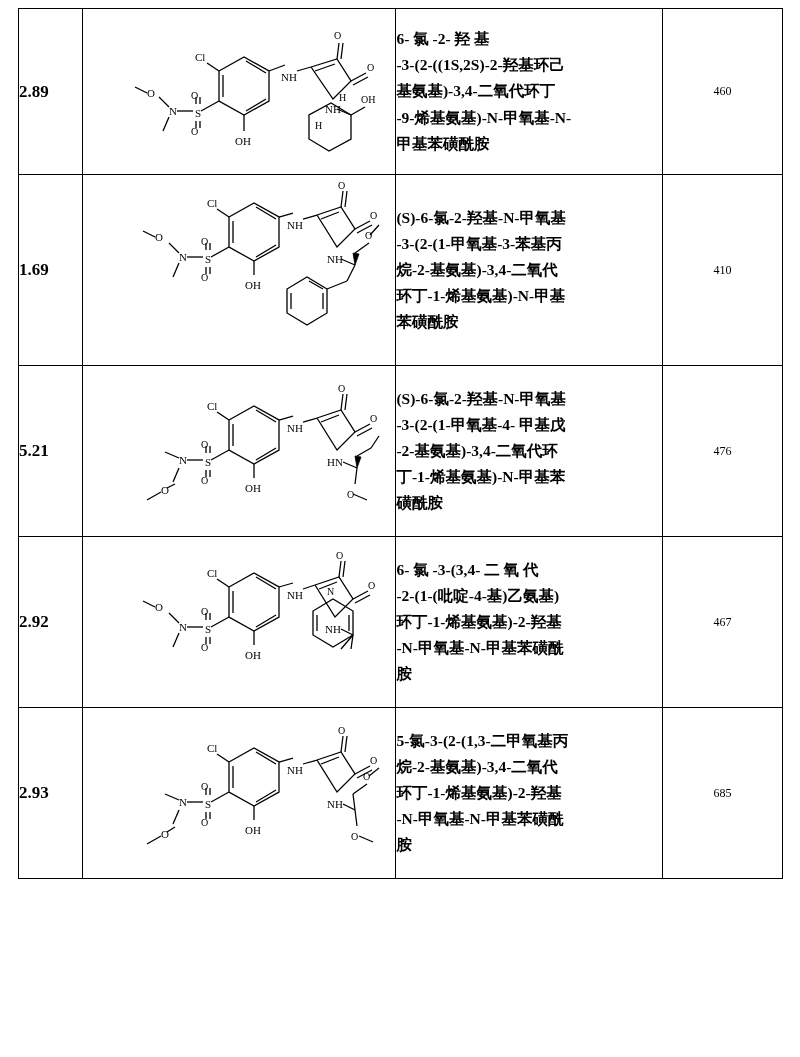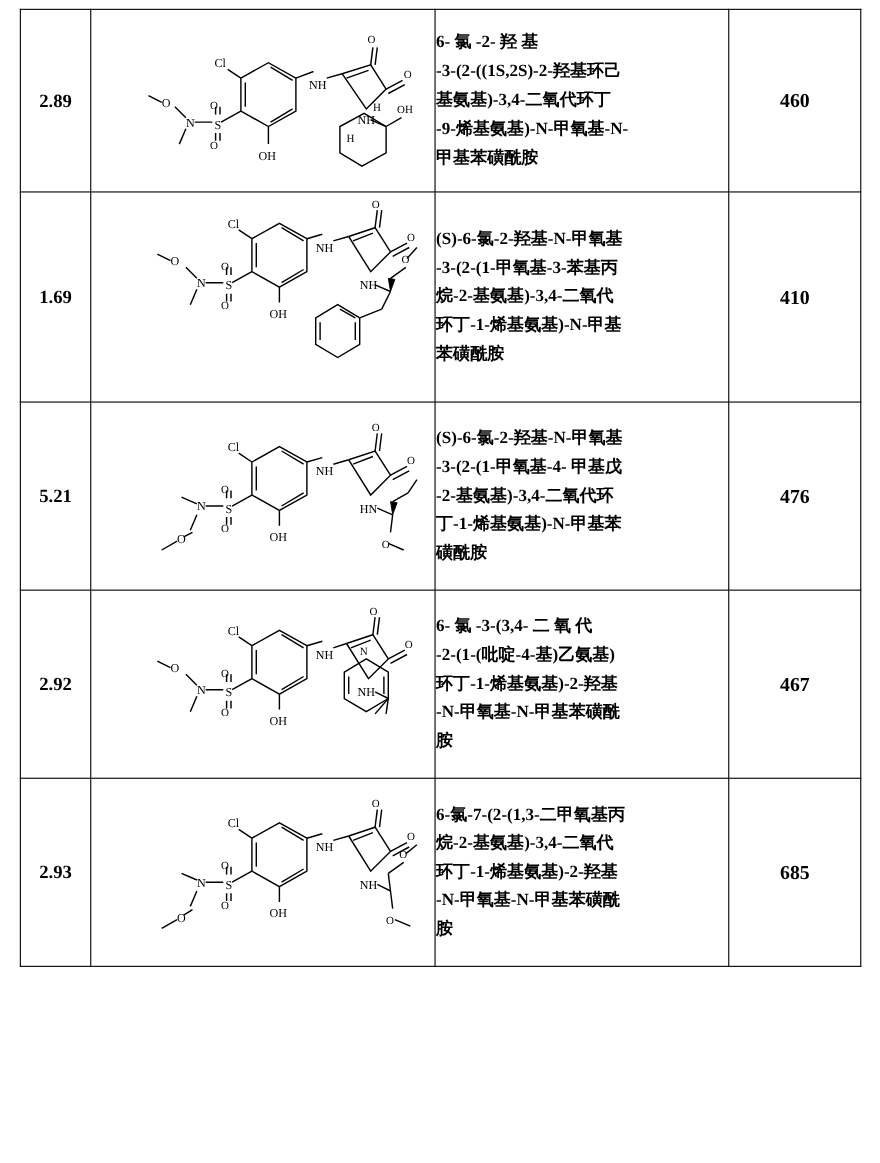--- a/index.html
+++ b/index.html
@@ -30,29 +30,29 @@
     border: 1.5px solid #000;
     vertical-align: middle;
     padding: 0;
   }
   .col-id { width: 62px; }
   .col-struct { width: 308px; }
   .col-name { width: 262px; }
   .col-mass { width: 117px; }
 
   .cell-id {
-    text-align: center;
+    text-align: left;
     font-weight: bold;
     font-size: 17px;
     font-family: "Liberation Serif", serif;
   }
   .cell-mass {
     text-align: center;
-    font-weight: bold;
-    font-size: 18px;
+    font-weight: normal;
+    font-size: 12px;
     font-family: "Liberation Serif", serif;
   }
   .cell-name {
     font-size: 15.5px;
     line-height: 1.68;
     padding: 6px 7px 6px 7px;
     font-family: Liberation Serif, serif;
     font-weight: bold;
     text-align: justify;
     text-justify: inter-character;
@@ -389,21 +389,21 @@
               <line x1="264" y1="86" x2="278" y2="76"></line>
               <text x="274" y="72" class="lbl-sm">O</text>
               <line x1="280" y1="68" x2="290" y2="60"></line>
               <line x1="266" y1="102" x2="268" y2="118"></line>
               <text x="262" y="132" class="lbl-sm">O</text>
               <line x1="270" y1="128" x2="284" y2="134"></line>
             </svg>
           </div>
         </td>
         <td class="col-name cell-name">
-          <span class="ln">6-氯-7-(2-(1,3-二甲氧基丙</span>
+          <span class="ln">5-氯-3-(2-(1,3-二甲氧基丙</span>
           <span class="ln">烷-2-基氨基)-3,4-二氧代</span>
           <span class="ln">环丁-1-烯基氨基)-2-羟基</span>
           <span class="ln">-N-甲氧基-N-甲基苯磺酰</span>
           <span class="ln">胺</span>
         </td>
         <td class="col-mass cell-mass">685</td>
       </tr>
 
     </tbody>
   </table>

